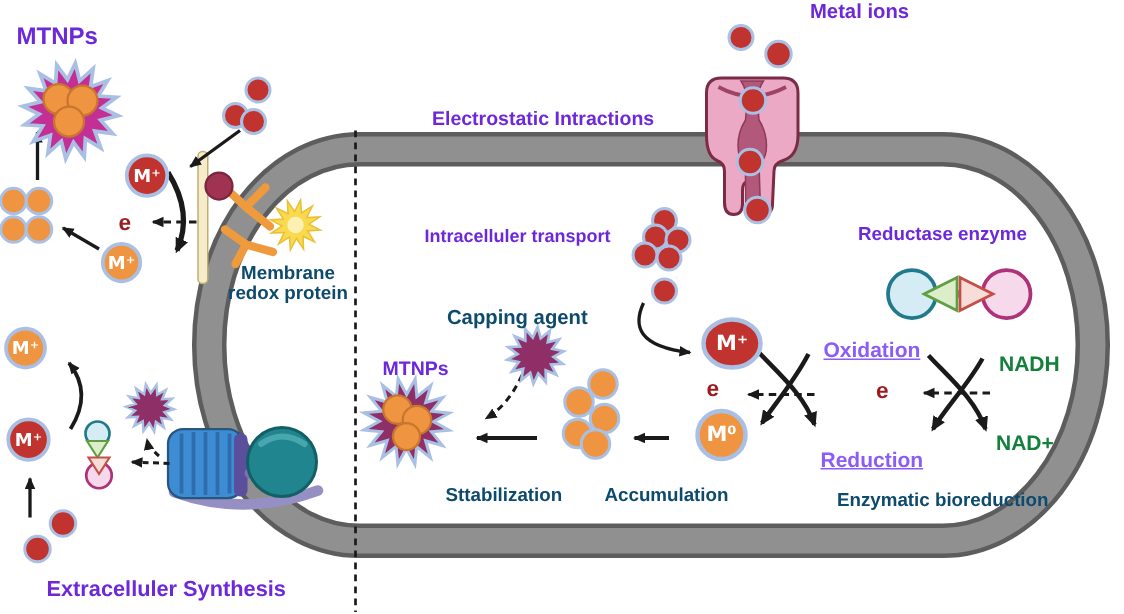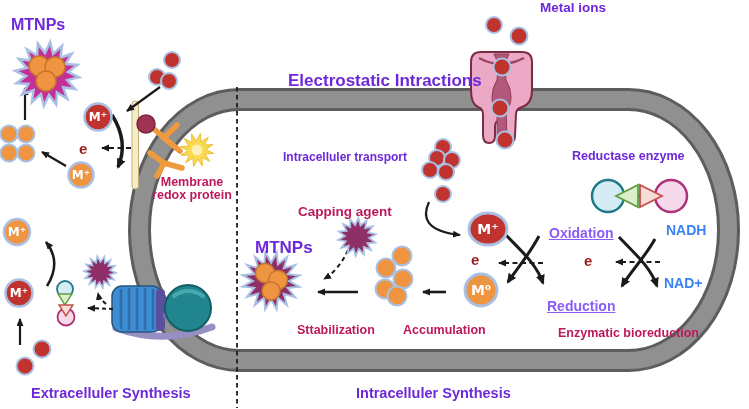--- a/index.html
+++ b/index.html
@@ -1,26 +1,26 @@
 <!DOCTYPE html>
 <html><head>
 <meta charset="utf-8">
 <style>
   html,body{margin:0;padding:0;background:#ffffff;}
   .canvas{position:relative;width:749px;height:409px;background:#ffffff;overflow:hidden;
           font-family:"Liberation Sans",sans-serif;}
   .canvas svg{position:absolute;left:0;top:0;}
   .lbl{position:absolute;font-weight:bold;white-space:nowrap;line-height:1.05;}
   .black{color:#6d28d9;}
-  .blue{color:#be185d;}
+  .blue{color:#0c4a6e;}
   .magenta{color:#8b5cf6;text-decoration:underline;}
-  .green{color:#3b82f6;}
+  .green{color:#15803d;margin-top:12px;}
   .efree{color:#9b1b1e;}
   .f16{font-size:16px;} .f14{font-size:14px;} .f145{font-size:14.5px;}
-  .f135{font-size:13.5px;} .f13{font-size:17px;} .f125{font-size:12.5px;} .f12{font-size:12px;text-align:center;}
+  .f135{font-size:13.5px;} .f13{font-size:13px;} .f125{font-size:12.5px;} .f12{font-size:12px;text-align:center;}
   .wrap{white-space:normal;text-align:center;}
 </style>
 </head>
 <body>
 
 <div class="canvas">
 
 <svg width="749" height="409" viewBox="0 0 749 409">
   <defs>
     <marker id="ah" markerUnits="userSpaceOnUse" markerWidth="9" markerHeight="8" refX="7" refY="3.5" orient="auto">
@@ -184,18 +184,17 @@
 <div class="lbl black f13" style="left:255px;top:239px;">MTNPs</div>
 <div class="lbl blue f125" style="left:297px;top:324px;">Sttabilization</div>
 <div class="lbl blue f125" style="left:403px;top:324px;">Accumulation</div>
 <div class="lbl blue f125" style="left:521px;top:327px;margin-left:37px;">Enzymatic bioreduction</div>
 <div class="lbl magenta f14" style="left:549px;top:226px;">Oxidation</div>
 <div class="lbl magenta f14" style="left:547px;top:299px;">Reduction</div>
 <div class="lbl green f14" style="left:666px;top:223px;">NADH</div>
 <div class="lbl green f14" style="left:664px;top:276px;">NAD+</div>
 <div class="lbl black f125" style="left:572px;top:150px;">Reductase enzyme</div>
 <div class="lbl black f145" style="left:31px;top:386px;">Extracelluler Synthesis</div>
-<div class="lbl black f145" style="left:356px;top:386px;">Intracelluler Synthesis</div>
 <div class="lbl efree" style="left:79px;top:141px;font-size:15px;">e</div>
 <div class="lbl efree" style="left:471px;top:252px;font-size:15px;">e</div>
 <div class="lbl efree" style="left:584px;top:253px;font-size:15px;">e</div>
 
 </div>
 
 </body></html>

